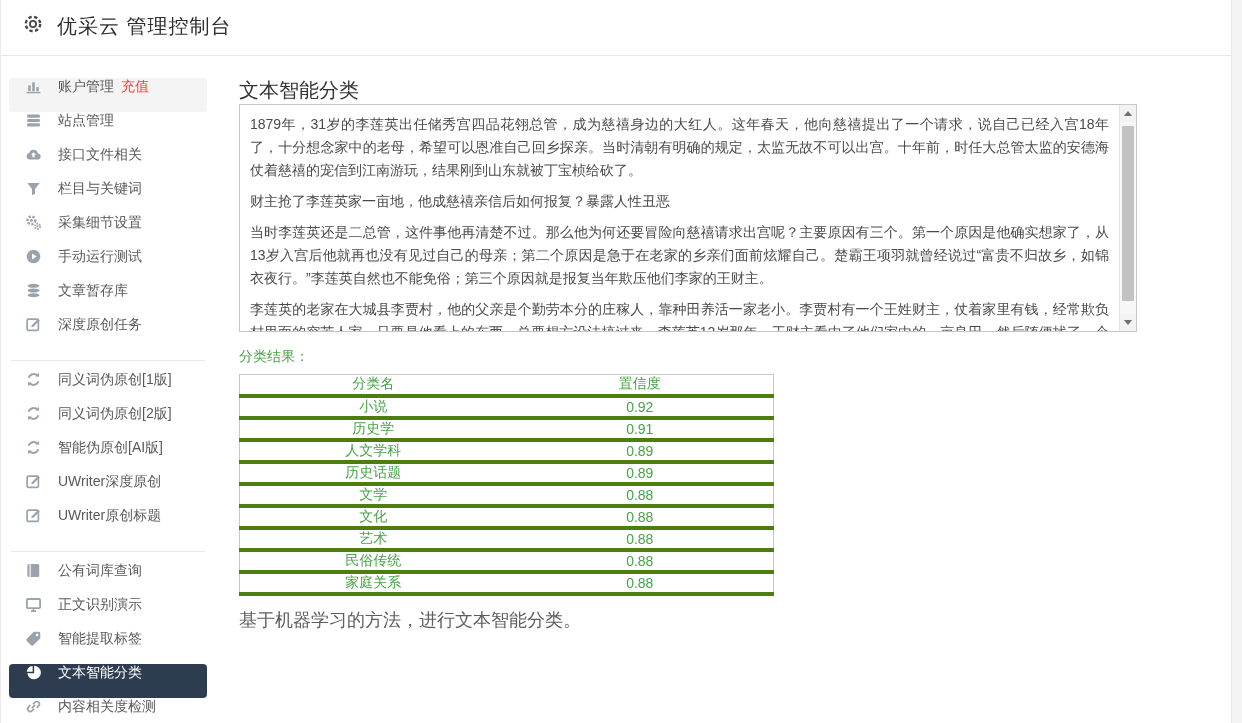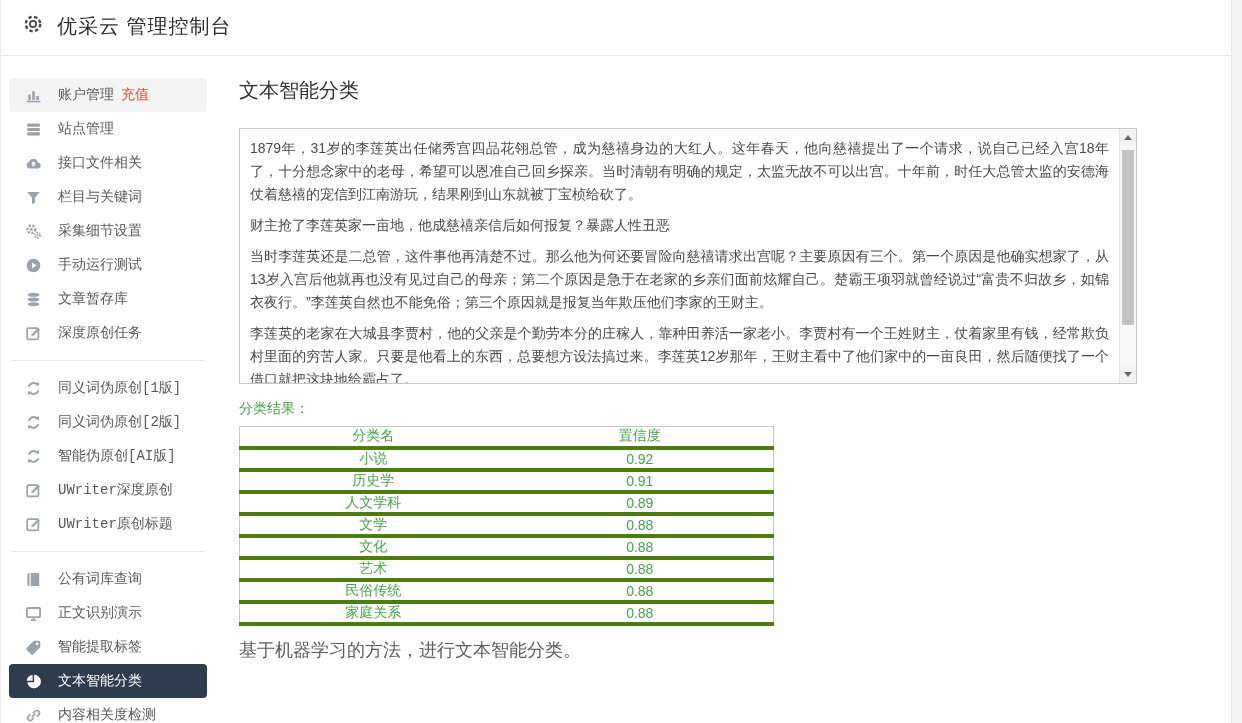--- a/index.html
+++ b/index.html
@@ -14,34 +14,34 @@
     position:absolute; top:0; left:0; right:0; height:56px;
     background:#fff; border-bottom:1px solid #e7e7e7;
   }
   .header .gear { position:absolute; left:21px; top:13px; width:22px; height:22px; }
   .header .title {
     position:absolute; left:56px; top:13px; font-size:20px; color:#2d2d2d; letter-spacing:1px;
   }
   
   .sidebar { position:absolute; left:8px; top:78px; width:198px; }
   .side-item {
-    height:34px; display:flex; align-items:center; padding-left:16px;
-    font-size:14px; color:#595959; cursor:pointer; border-radius:4px;font-family:Liberation Mono, monospace;
+    height:34px; display:flex; padding-left:16px;
+    font-size:14px; color:#595959; cursor:pointer; border-radius:4px;
   }
   .side-item .icn { width:17px; height:17px; margin-right:16px; flex:0 0 17px; display:inline-flex; }
   .side-item .icn svg { width:100%; height:100%; }
   .side-item.hovered { background:#f4f4f4; }
   .side-item.selected { background:var(--selected_bg); color:#fff; }
   .side-item .badge { color:var(--badge_red); margin-left:7px; font-size:14px; }
   .side-divider { border-top:1px solid #e9e9e9; margin:10px 2px; }
   
   .main { position:absolute; left:238px; top:76px; width:900px; }
   .page-title { font-size:20px; color:#333; line-height:28px; }
   .textbox {
-    position:relative; margin-top:24px; width:898px; height:256px;
+    position:relative; margin-top:0; width:898px; height:228px;
     border:1px solid #c6c6c6; background:#fff;
   }
   .textcontent {
     position:absolute; left:0; top:0; right:17px; bottom:0;
     padding:8px 10px 0 10px; overflow:hidden;
     font-size:14px; line-height:23px; color:#4a4a4a; text-align:justify;
   }
   .textcontent p { margin:0 0 8px 0; }
   .vscroll {
     position:absolute; top:0; right:0; width:17px; height:100%;
@@ -322,20 +322,24 @@
           </tr>
         <tr>
             <td>历史学</td>
             <td>0.91</td>
           </tr>
         <tr>
             <td>人文学科</td>
             <td>0.89</td>
           </tr>
         <tr>
+            <td>历史话题</td>
+            <td>0.89</td>
+          </tr>
+        <tr>
             <td>文学</td>
             <td>0.88</td>
           </tr>
         <tr>
             <td>文化</td>
             <td>0.88</td>
           </tr>
         <tr>
             <td>艺术</td>
             <td>0.88</td>

